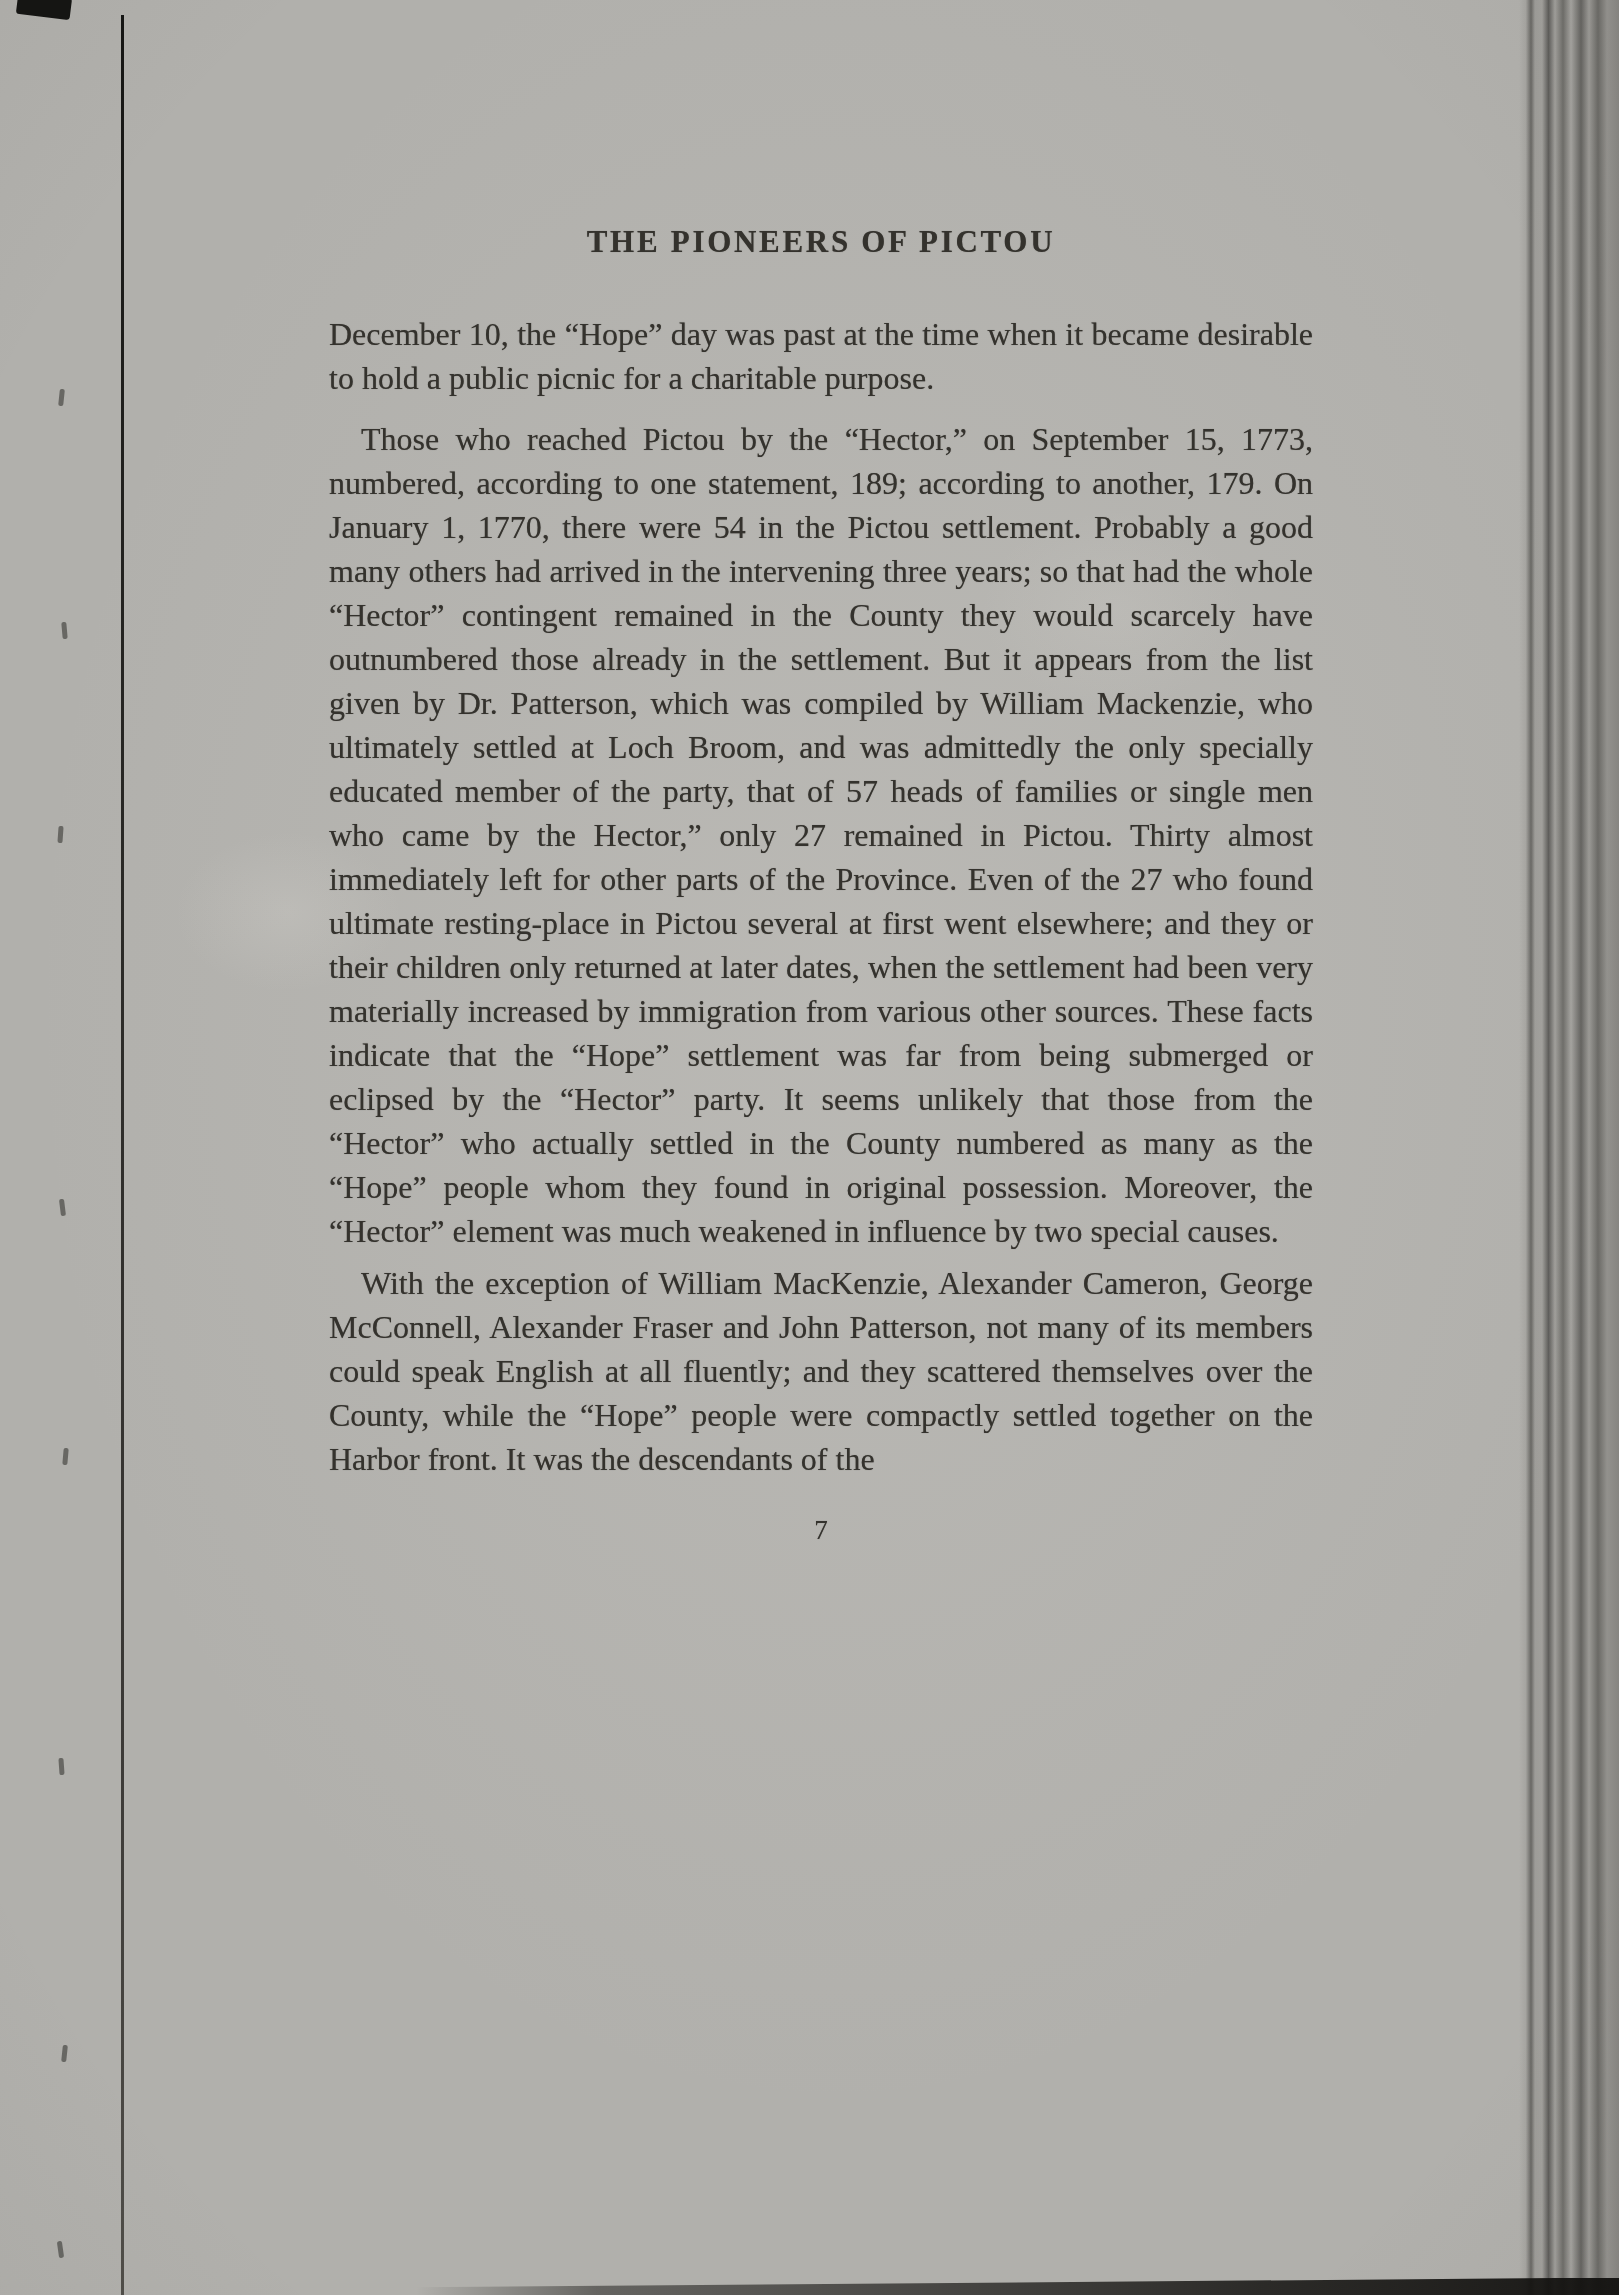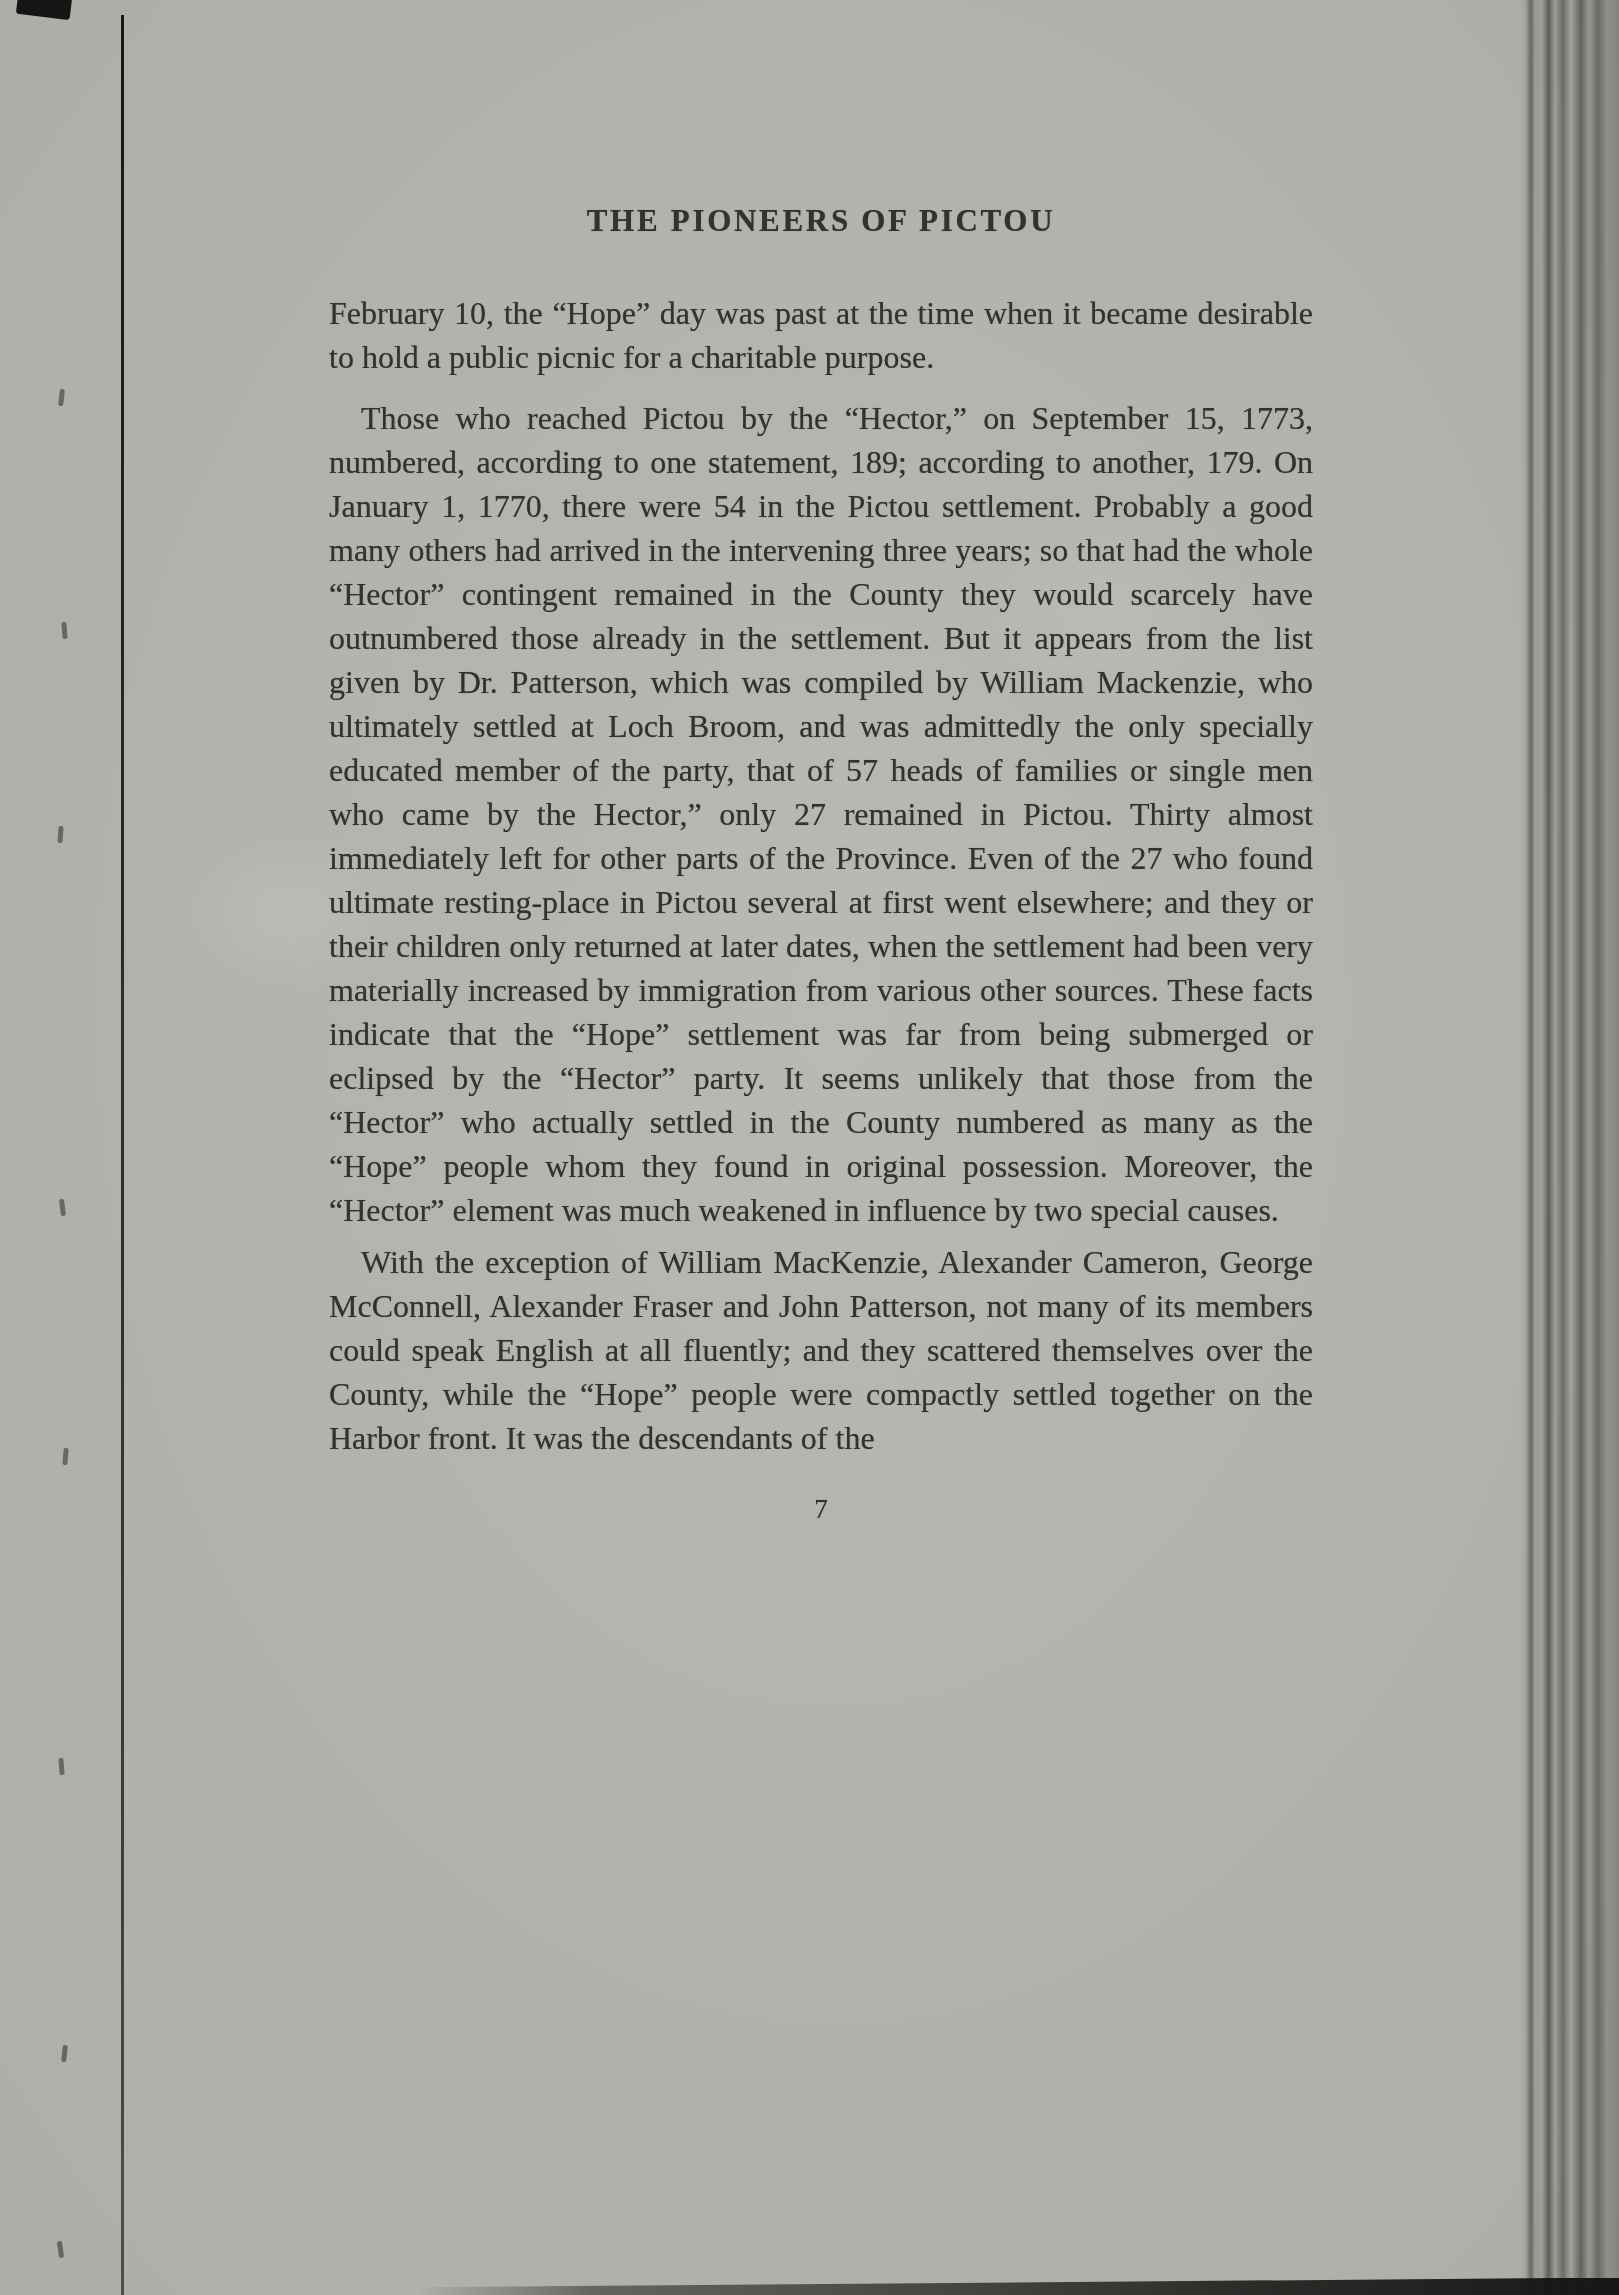--- a/index.html
+++ b/index.html
@@ -78,21 +78,21 @@
     position: absolute;
     width: 4.7px;
     height: 17.4px;
     background: #2c2b28;
     opacity: 0.55;
     border-radius: 2px;
   }
   .content {
     position: absolute;
     left: 329px;
-    top: 203px;
+    top: 224px;
     width: 984px;
     color: #34322d;
     text-shadow: 0 0 0.8px rgba(40,38,34,0.55);
   }
   .running-header {
     margin: 0 0 52px 0;
     font-size: 31px;
     font-weight: bold;
     letter-spacing: 2.7px;
     text-align: center;
@@ -141,21 +141,21 @@
   <div class="speck" style="left:60px; top:1199px; transform:rotate(-7deg);"></div>
   <div class="speck" style="left:63px; top:1448px; transform:rotate(5deg);"></div>
   <div class="speck" style="left:59px; top:1758px; transform:rotate(-4deg);"></div>
   <div class="speck" style="left:62px; top:2045px; transform:rotate(6deg);"></div>
   <div class="speck" style="left:58px; top:2241px; transform:rotate(-8deg);"></div>
 
   <div class="content">
 
     <h1 class="running-header">THE PIONEERS OF PICTOU</h1>
 
-    <p class="para continuation">February 10, the “Hope” day was past at the time when it became desirable to hold a public picnic for a charitable purpose.</p>
+    <p class="para continuation">December 10, the “Hope” day was past at the time when it became desirable to hold a public picnic for a charitable purpose.</p>
 
 
     <p class="para indented">Those who reached Pictou by the “Hector,” on September 15, 1773, numbered, according to one statement, 189; according to another, 179. On January 1, 1770, there were 54 in the Pictou settlement.  Probably a good many others had arrived in the intervening three years; so that had the whole “Hector” contingent remained in the County they would scarcely have outnumbered those already in the settlement.  But it appears from the list given by Dr. Patterson, which was compiled by William Mackenzie, who ultimately settled at Loch Broom, and was admittedly the only specially educated member of the party, that of 57 heads of families or single men who came by the  Hector,” only 27 remained in Pictou.  Thirty almost immediately left for other parts of the Province.  Even of the 27 who found ultimate resting-place in Pictou several at first went elsewhere; and they or their children only returned at later dates, when the settlement had been very materially increased by immigration from various other sources.  These facts indicate that the “Hope” settlement was far from being submerged or eclipsed by the “Hector” party.  It seems unlikely that those from the “Hector” who actually settled in the County numbered as many as the “Hope” people whom they found in original possession.  Moreover, the “Hector” element was much weakened in influence by two special causes.</p>
 
     <p class="para indented">With the exception of William MacKenzie, Alexander Cameron, George McConnell, Alexander Fraser and John Patterson, not many of its members could speak English at all fluently; and they scattered themselves over the County, while the “Hope” people were compactly settled together on the Harbor front.  It was the descendants of the</p>
 
     <div class="page-number">7</div>
 
   </div>
 </div>

